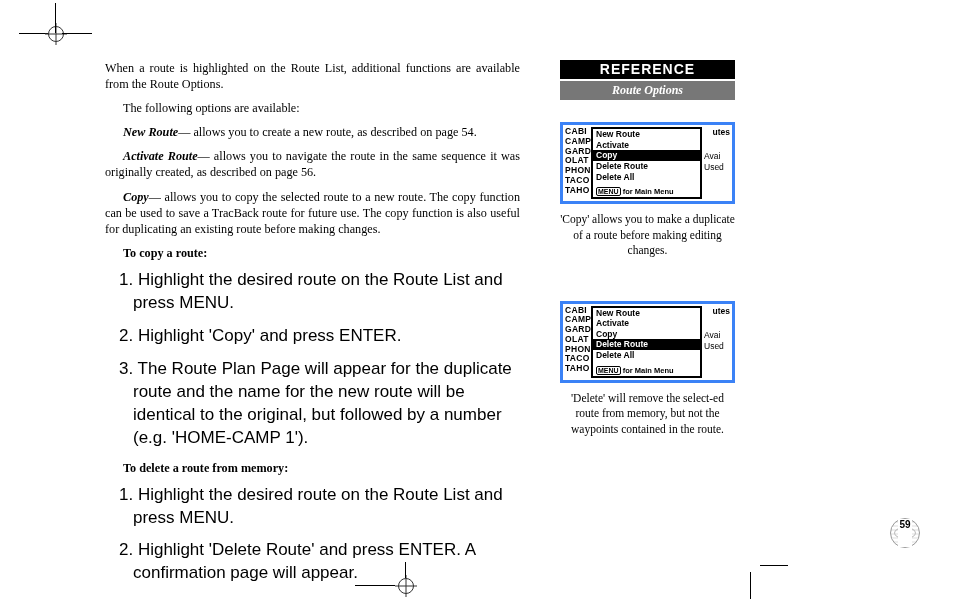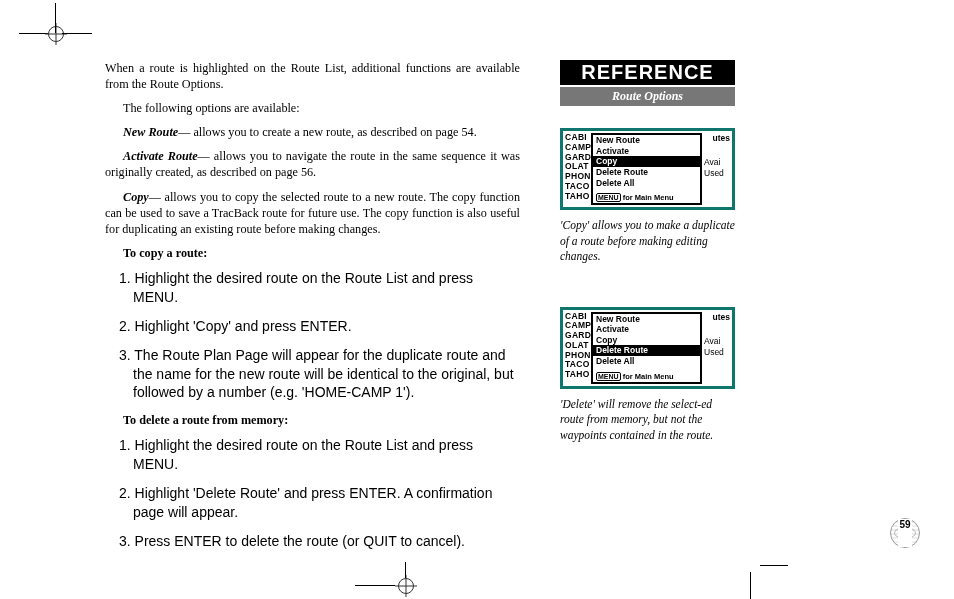--- a/index.html
+++ b/index.html
@@ -36,56 +36,56 @@
     padding: 20px 10px 0 10px;
     font-size: 12.2px;
     line-height: 1.32;
   }
 
   .maincol p { margin: 0 0 8px 0; }
   .indent { text-indent: 18px; }
   .bold { font-weight: bold; }
   .just { text-align: justify; }
 
-  .steps { font-family: Arial, Helvetica, sans-serif; font-size: 14px; line-height: 1.35; }
+  .steps { font-family: Arial, Helvetica, sans-serif; font-size: 17px; line-height: 1.35; }
   .steps .step { margin: 2px 0 10px 28px; text-indent: -14px; }
 
   .sidecol {
     width: 195px;
     margin-left: 20px;
     padding-top: 20px;
     font-size: 12px;
   }
 
   .ref-title {
     background: #000;
     color: #fff;
     font-family: Arial, Helvetica, sans-serif;
     font-weight: 800;
-    font-size: 20px;
+    font-size: 14px;
     letter-spacing: 1px;
     text-align: center;
     padding: 2px 0 3px 0;
     margin: 0 10px;
     line-height: 1;
   }
   .ref-sub {
     background: #777;
     color: #ffffff;
     font-style: italic;
     font-weight: bold;
     text-align: center;
     padding: 2px 0;
     margin: 2px 10px 0 10px;
     font-size: 12px;
   }
 
   .figure {
     margin: 22px 10px 8px 10px;
-    border: 3px solid #0f766e;
+    border: 3px solid #3b82f6;
     background: #fff;
     position: relative;
     height: 76px;
     font-family: Arial, Helvetica, sans-serif;
     font-size: 8.5px;
     overflow: hidden;
   }
   .figure .bglabels {
     position: absolute; left: 2px; top: 2px; line-height: 1.15; font-weight: 700;
   }
@@ -99,24 +99,24 @@
   .figure .menubox {
     position: absolute; left: 28px; top: 2px; right: 30px; bottom: 2px;
     border: 2px solid #000; background: #fff; z-index: 2;
   }
   .figure .menuline { padding: 0 3px; line-height: 1.25; font-weight: 700; white-space: nowrap; }
   .figure .menuline.sel { background: #000; color: #fff; }
   .figure .menufoot { position: absolute; left: 3px; right: 3px; bottom: 1px; font-weight: 700; font-size: 7.5px; }
   .figure .menufoot .btn { border: 1px solid #000; padding: 0 1px; border-radius: 2px; font-size: 7px; display: inline-block; line-height: 1; }
 
   .caption {
-    font-style: italic;
     font-size: 11.5px;
     line-height: 1.35;
     margin: 6px 10px 0 10px;
+    text-align: center;
   }
 
   .globe {
     position: absolute;
     right: 34px;
     top: 518px;
     width: 28px; height: 28px;
     border: 1px solid #999;
     border-radius: 50%;
     background: repeating-linear-gradient(0deg, #eee 0 2px, #fff 2px 4px);

